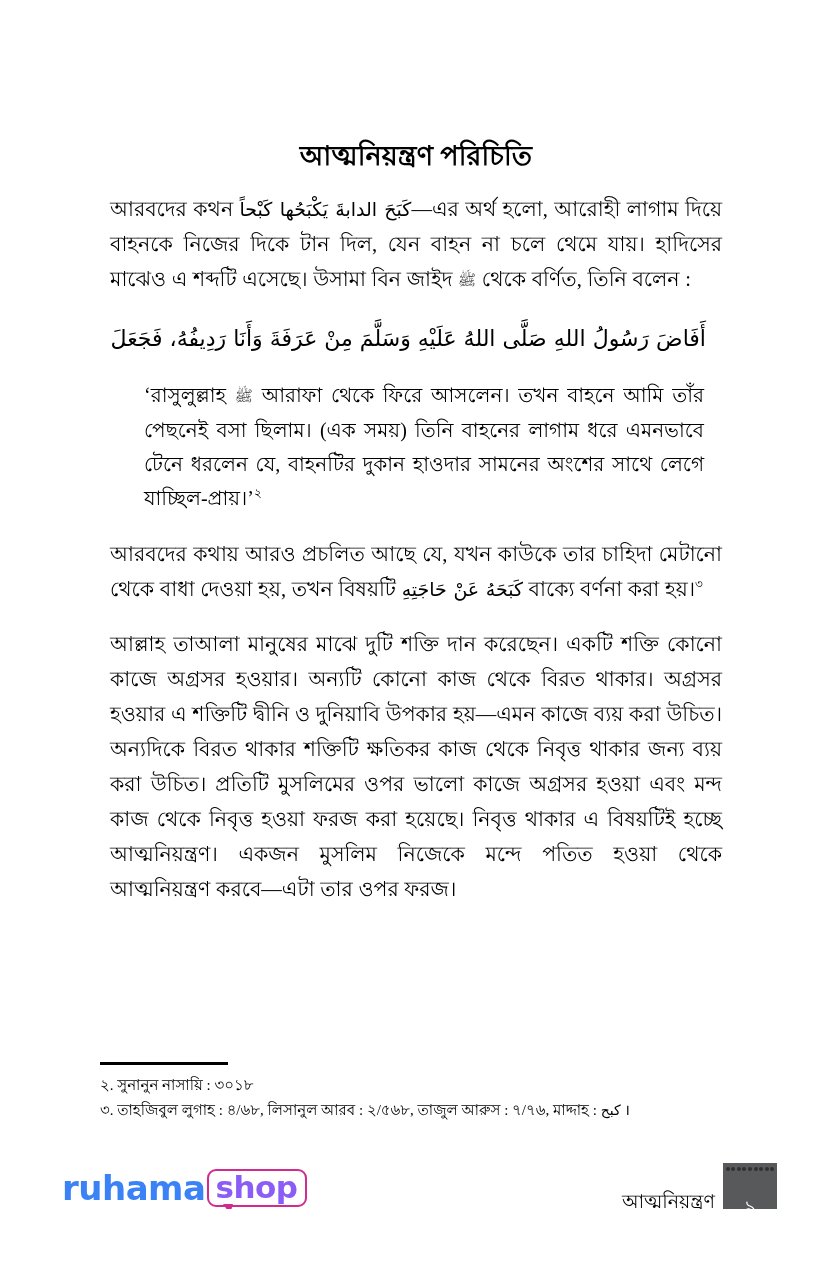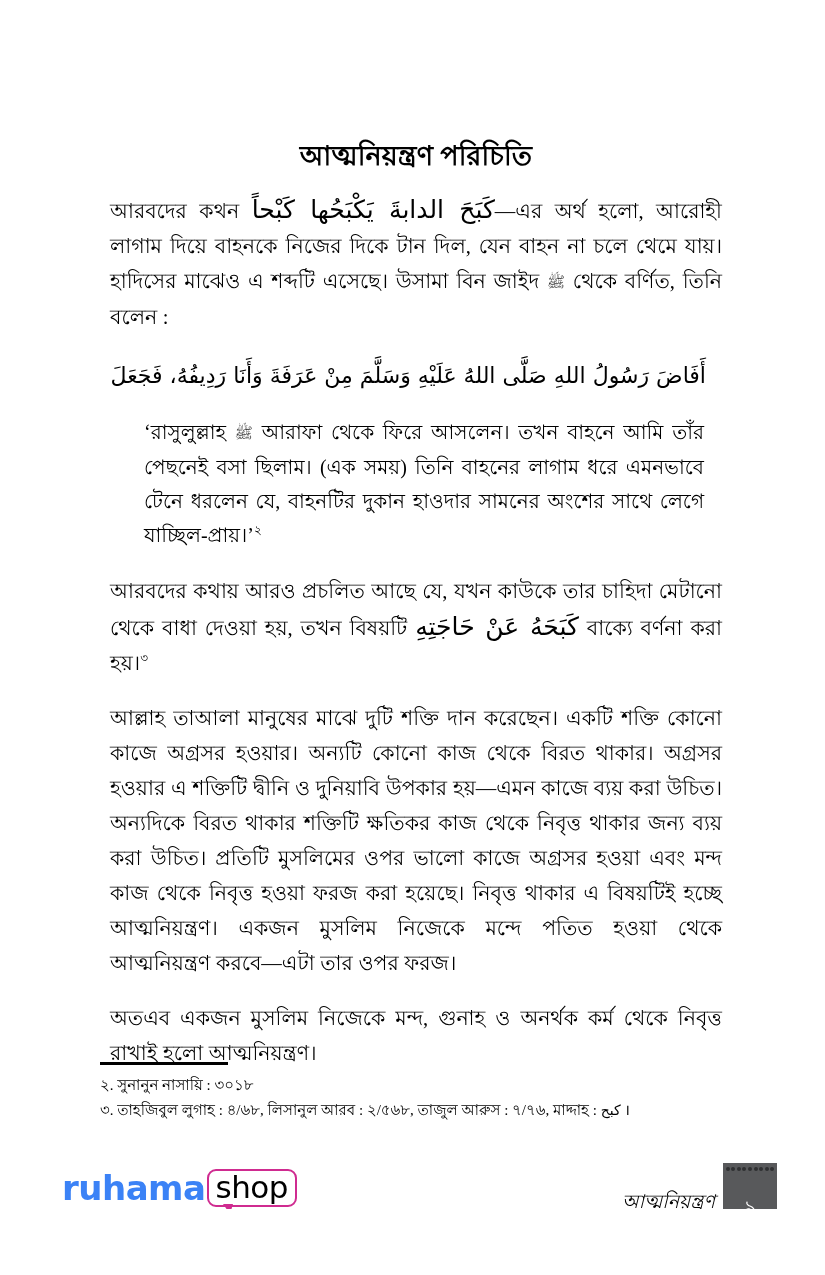--- a/index.html
+++ b/index.html
@@ -44,21 +44,21 @@
     word-spacing: 0.5px;
   }
   p.para.tight {
     margin-bottom: 16px;
   }
 
   .ar {
     font-family: "DejaVu Sans", "Liberation Sans", sans-serif;
     direction: rtl;
     unicode-bidi: isolate;
-    font-size: 25px;
+    font-size: 19px;
     white-space: nowrap;
   }
 
   .sws {
     font-family: "DejaVu Sans", sans-serif;
     font-size: 15px;
     color: #3b3b3b;
     vertical-align: 1px;
   }
 
@@ -136,22 +136,22 @@
   .logo-bubble {
     position: relative;
     margin-left: 1px;
     border: 2.5px solid #cf2b90;
     border-radius: 9px;
     padding: 1px 7px 2px 7px;
     line-height: 1;
   }
   .logo-shop {
     font-size: 31px;
-    font-weight: 400;
-    color: #000000;
+    font-weight: 700;
+    color: #8b5cf6;
     letter-spacing: -0.5px;
     line-height: 1;
   }
   .logo-tail {
     position: absolute;
     left: 14px;
     bottom: -9px;
     width: 0;
     height: 0;
     border-left: 7px solid transparent;
@@ -176,21 +176,20 @@
   }
 
   .running-title {
     position: absolute;
     right: 110px;
     top: 1192px;
     font-size: 19px;
     line-height: 1;
     color: #000;
     text-align: center;
-    font-style: italic;
   }
 
   .page-tab {
     position: absolute;
     right: 48px;
     top: 1163px;
     width: 54px;
     height: 112px;
     background: #58595b;
   }
@@ -235,21 +234,20 @@
     <div class="arabic-block">
       <span class="line">أَفَاضَ رَسُولُ اللهِ صَلَّى اللهُ عَلَيْهِ وَسَلَّمَ مِنْ عَرَفَةَ وَأَنَا رَدِيفُهُ، فَجَعَلَ</span>
     </div>
 
     <div class="translation"><span>‘রাসুলুল্লাহ </span><span class="sws">ﷺ</span><span> আরাফা থেকে ফিরে আসলেন। তখন বাহনে আমি তাঁর পেছনেই বসা ছিলাম। (এক সময়) তিনি বাহনের লাগাম ধরে এমনভাবে টেনে ধরলেন যে, বাহনটির দুকান হাওদার সামনের অংশের সাথে লেগে যাচ্ছিল-প্রায়।’</span><sup class="fn">২</sup></div>
 
     <p class="para"><span>আরবদের কথায় আরও প্রচলিত আছে যে, যখন কাউকে তার চাহিদা মেটানো থেকে বাধা দেওয়া হয়, তখন বিষয়টি </span><span class="ar">كَبَحَهُ عَنْ حَاجَتِهِ</span><span> বাক্যে বর্ণনা করা হয়।</span><sup class="fn">৩</sup></p>
 
     <p class="para">আল্লাহ তাআলা মানুষের মাঝে দুটি শক্তি দান করেছেন। একটি শক্তি কোনো কাজে অগ্রসর হওয়ার। অন্যটি কোনো কাজ থেকে বিরত থাকার। অগ্রসর হওয়ার এ শক্তিটি দ্বীনি ও দুনিয়াবি উপকার হয়—এমন কাজে ব্যয় করা উচিত। অন্যদিকে বিরত থাকার শক্তিটি ক্ষতিকর কাজ থেকে নিবৃত্ত থাকার জন্য ব্যয় করা উচিত। প্রতিটি মুসলিমের ওপর ভালো কাজে অগ্রসর হওয়া এবং মন্দ কাজ থেকে নিবৃত্ত হওয়া ফরজ করা হয়েছে। নিবৃত্ত থাকার এ বিষয়টিই হচ্ছে আত্মনিয়ন্ত্রণ। একজন মুসলিম নিজেকে মন্দে পতিত হওয়া থেকে আত্মনিয়ন্ত্রণ করবে—এটা তার ওপর ফরজ।</p>
 
-    <p class="para tight">অতএব একজন মুসলিম নিজেকে মন্দ, গুনাহ ও অনর্থক কর্ম থেকে নিবৃত্ত রাখাই হলো আত্মনিয়ন্ত্রণ।</p>
 
   </div>
 
   <div class="footnotes">
     <div class="fn-rule"></div>
     <div class="fn-item"><span>২. সুনানুন নাসায়ি : ৩০১৮</span></div>
     <div class="fn-item"><span>৩. তাহজিবুল লুগাহ : ৪/৬৮, লিসানুল আরব : ২/৫৬৮, তাজুল আরুস : ৭/৭৬, মাদ্দাহ : </span><span class="ar">كبح</span><span> ।</span></div>
   </div>
 
   <div class="logo">

